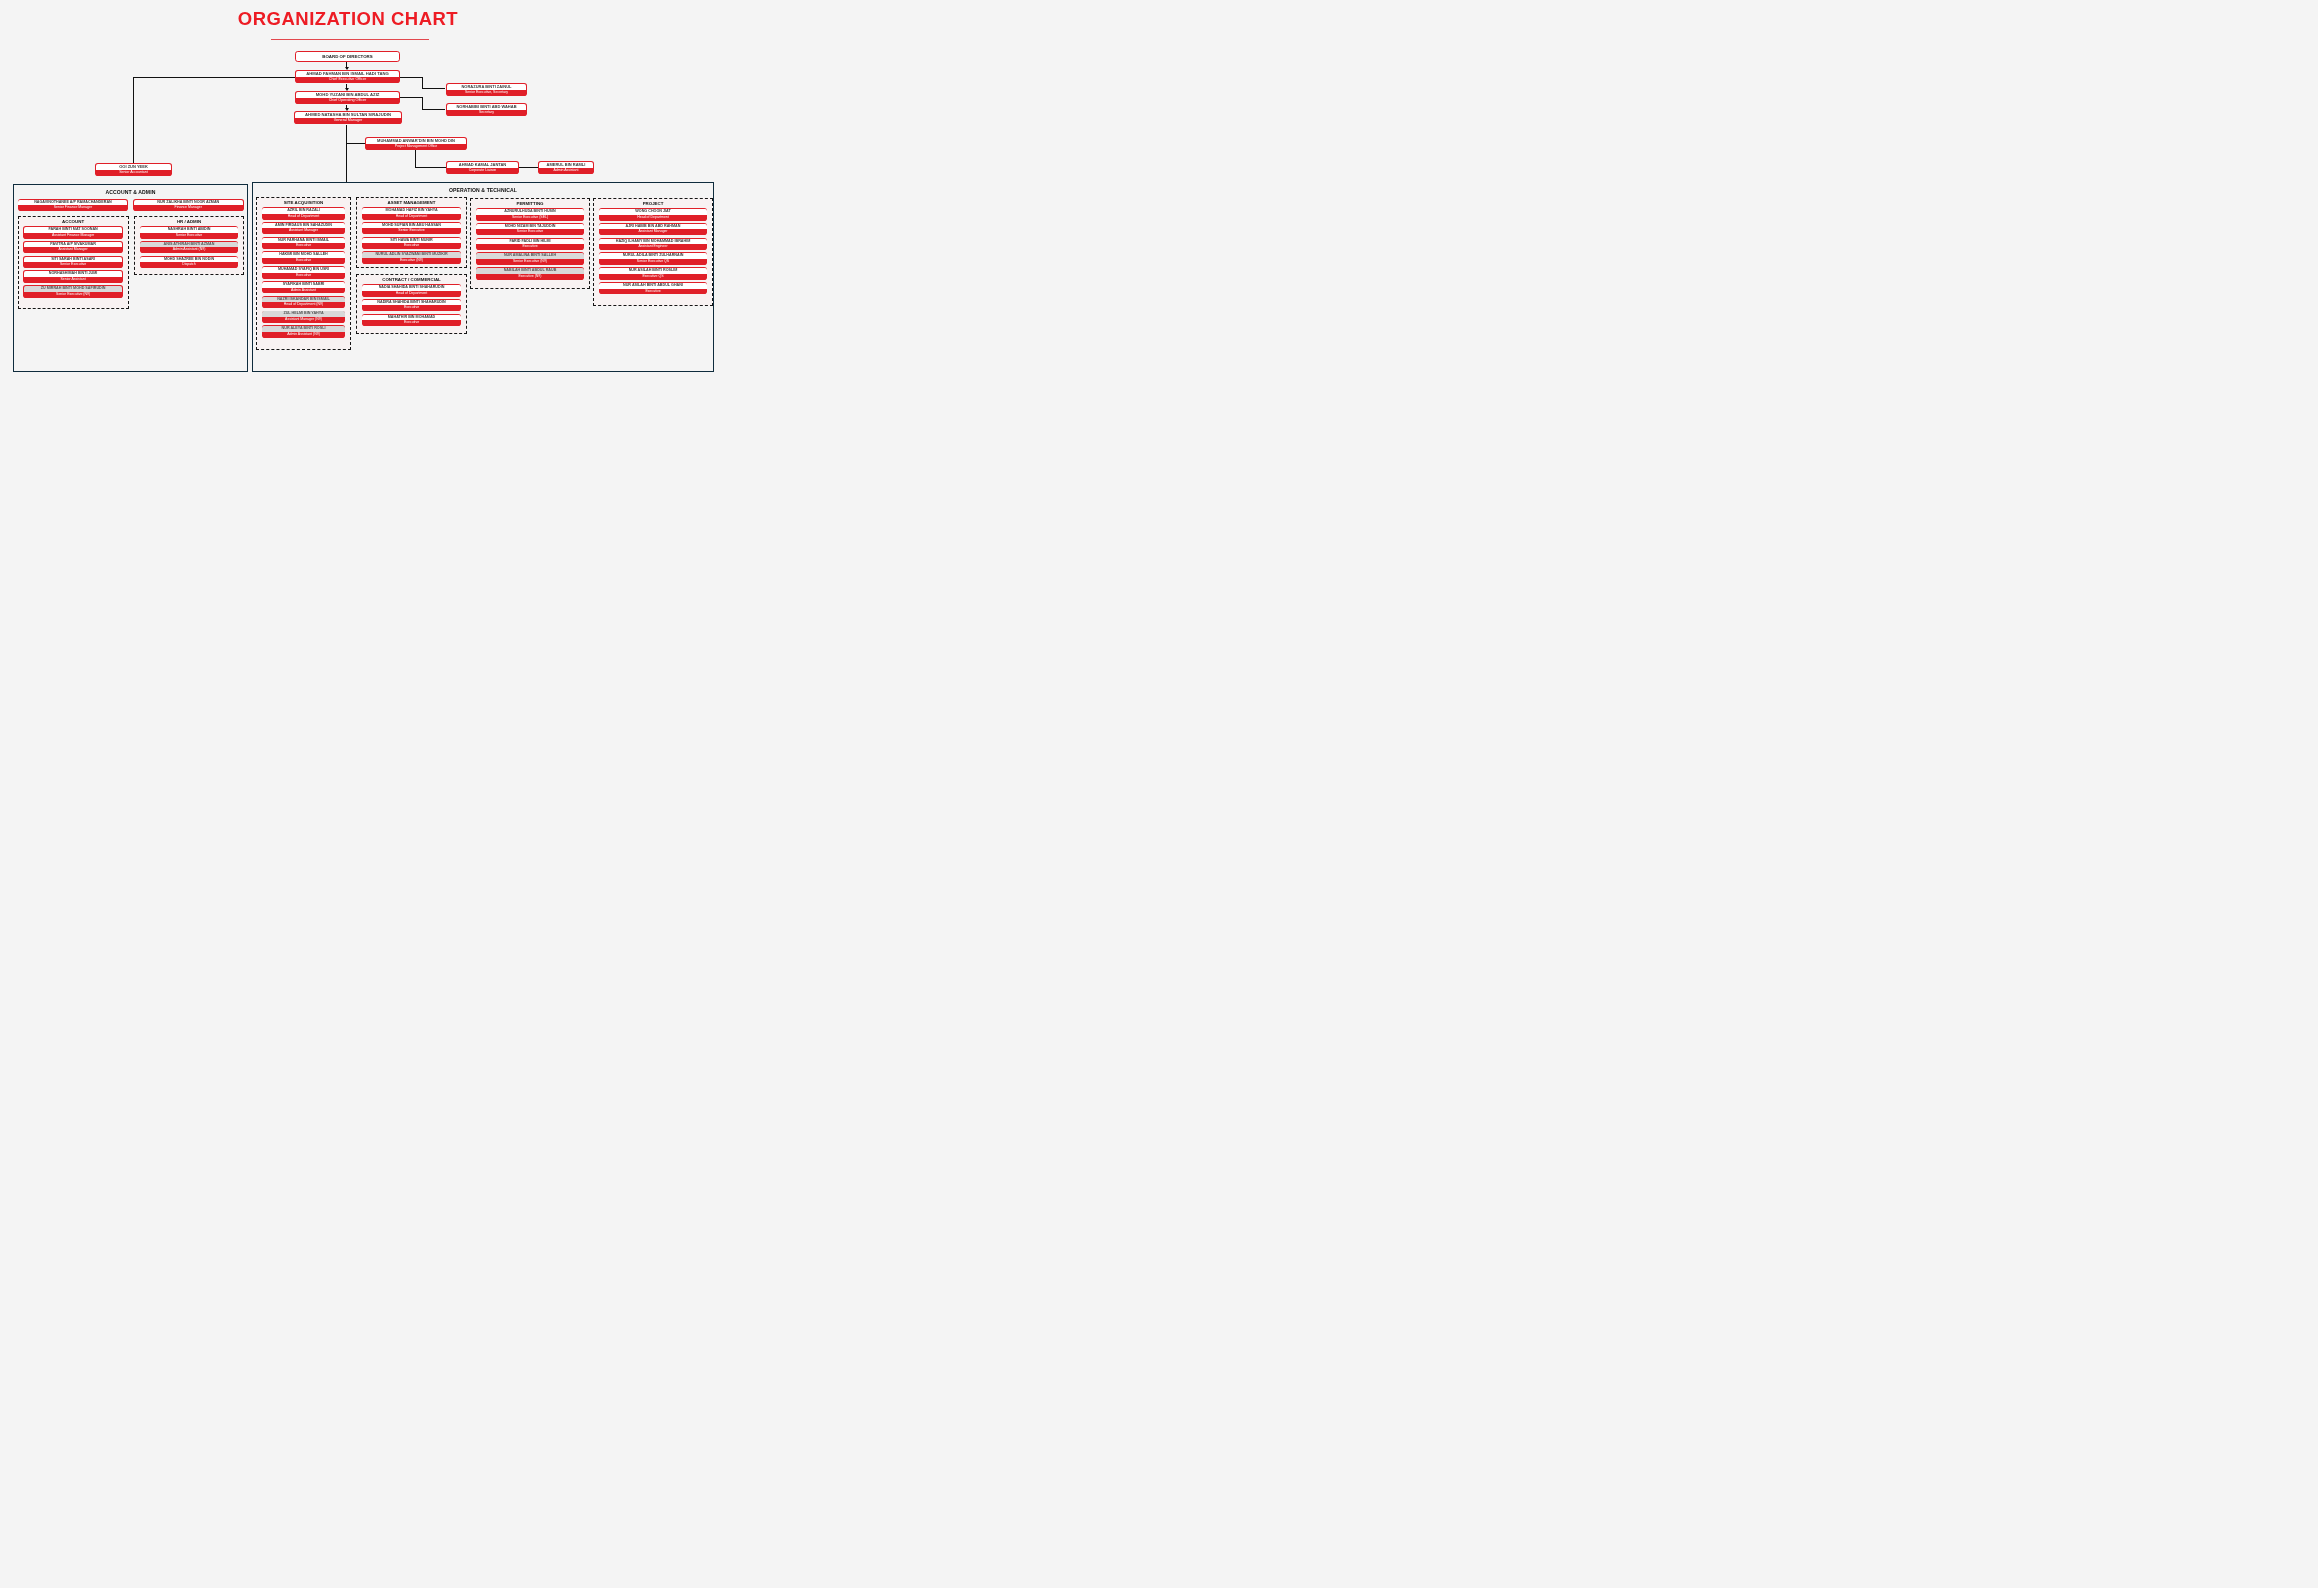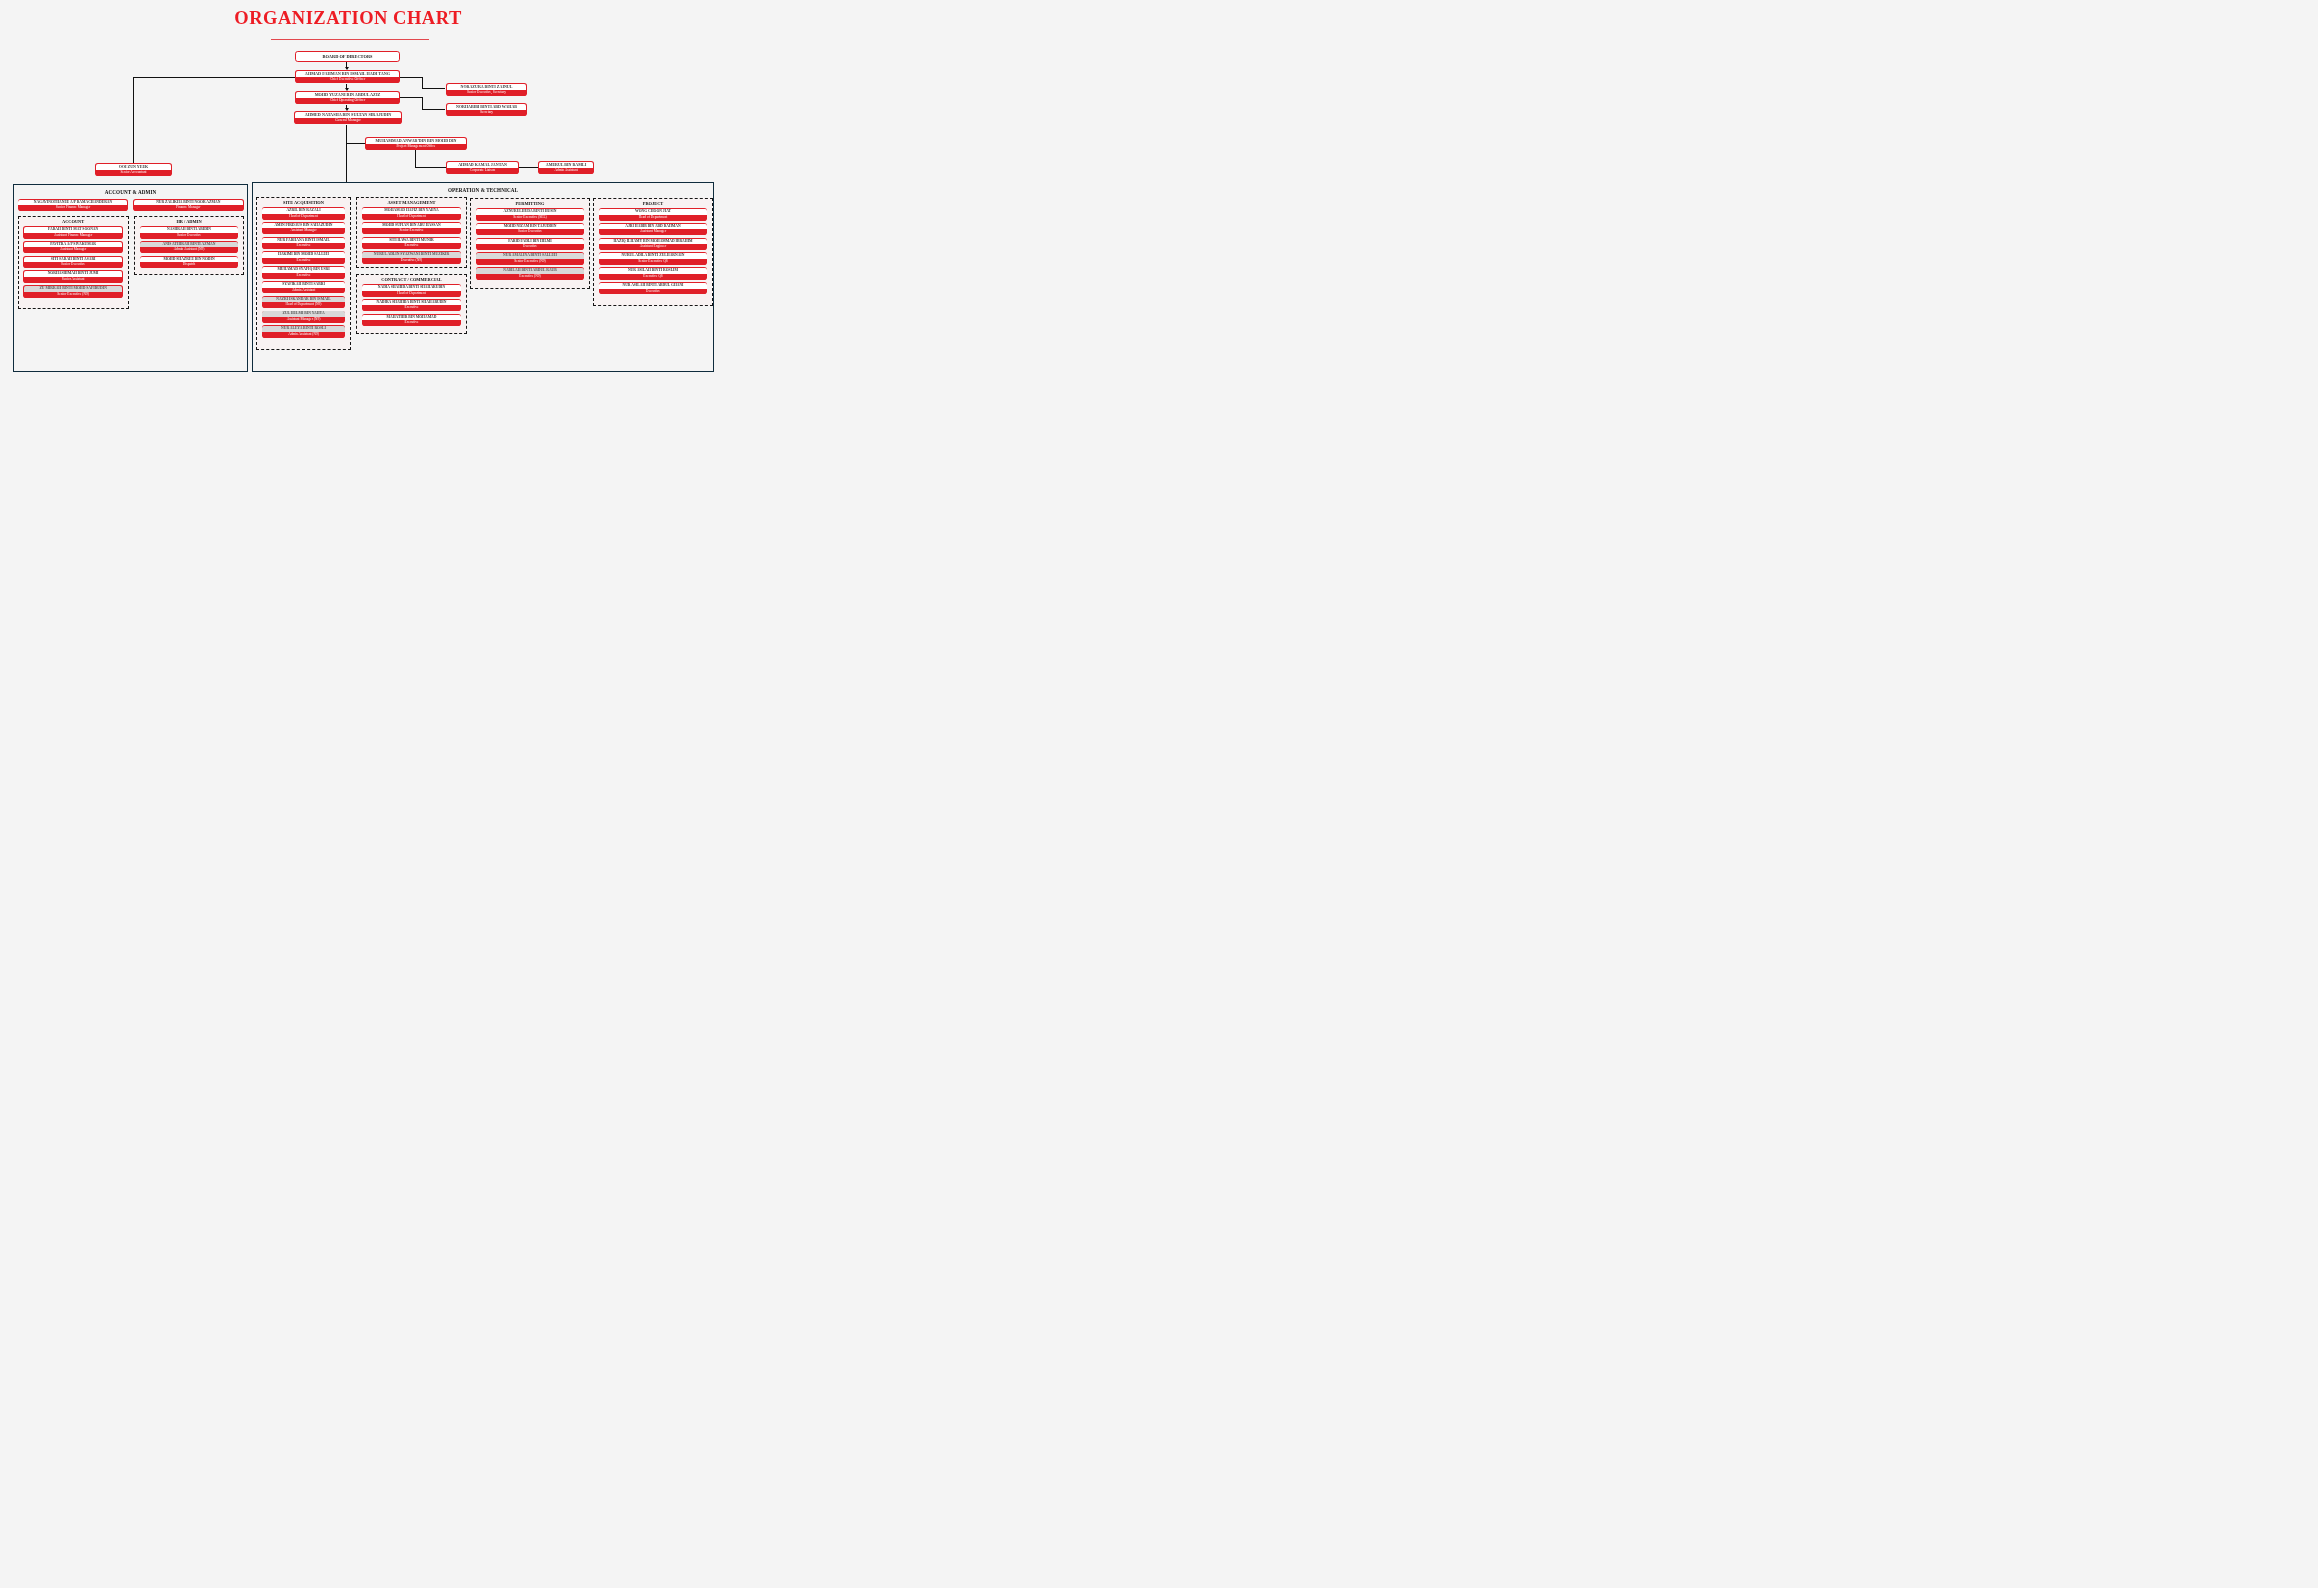--- a/index.html
+++ b/index.html
@@ -1,17 +1,17 @@
 <!DOCTYPE html>
 <html style="--red: #e01f28; --title-red: #ed1c24; --panel-border: #0f2c3d; --grey-name-bg: #d9d9d9;font-size:7.4px"><head>
 <meta charset="utf-8">
 <style>
   html,body{margin:0;padding:0;background:#f4f4f4;}
   #stage{position:relative;width:727px;height:381px;background:#f4f4f4;
-         font-family:Liberation Serif, serif;overflow:hidden;}
+         font-family:Liberation Sans, sans-serif;overflow:hidden;}
   .abs{position:absolute;}
   
   .title{position:absolute;left:70px;top:8.3px;width:556px;text-align:center;
          font-size:18.5px;font-weight:bold;color:var(--title-red,#ed1c24);letter-spacing:0.5px;}
   .title-rule{position:absolute;left:271px;top:39px;width:158px;height:0.5px;background:#e2474d;}
   
   .card{background:var(--red,#e01f28);border-radius:2.8px;padding:0.9px;box-sizing:border-box;}
   .card .nm{background:#fff;border-radius:1.9px 1.9px 0 0;color:#3b3b3b;font-weight:bold;
             font-size:3.7px;line-height:5.6px;text-align:center;white-space:nowrap;overflow:hidden;}
   .card .rl{color:#fff;font-size:3.5px;line-height:5.1px;text-align:center;white-space:nowrap;overflow:hidden;}

